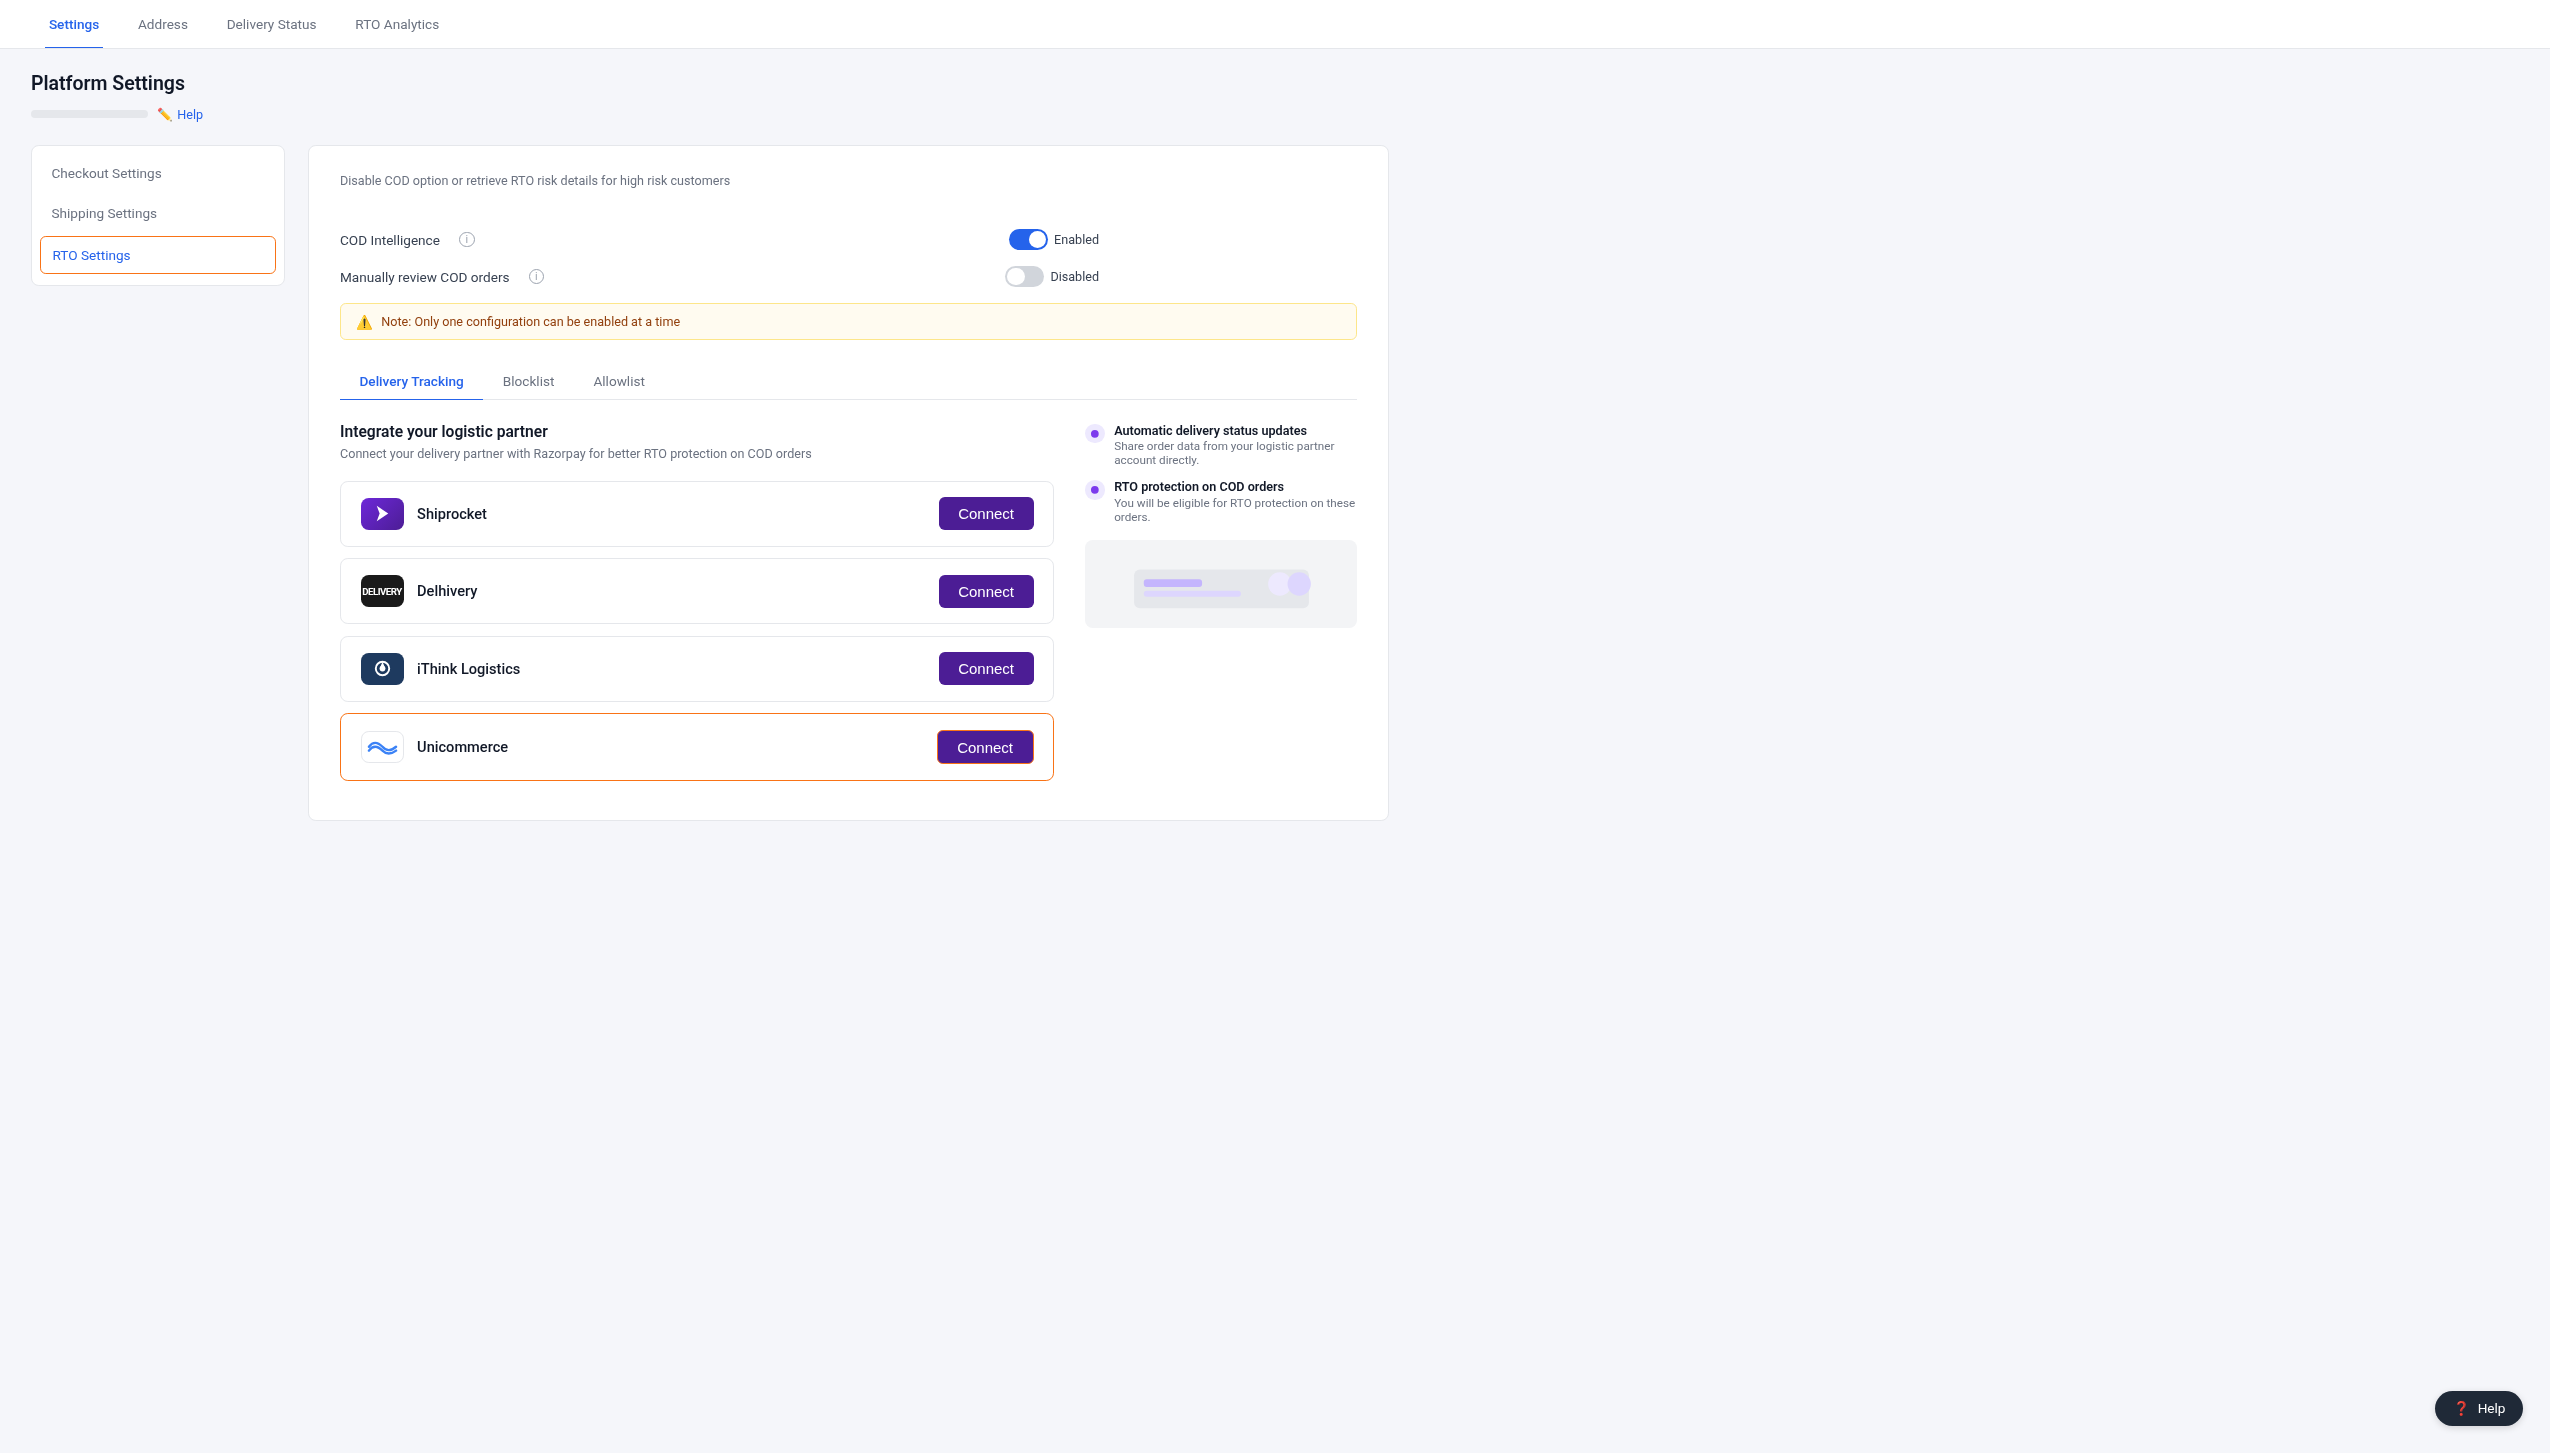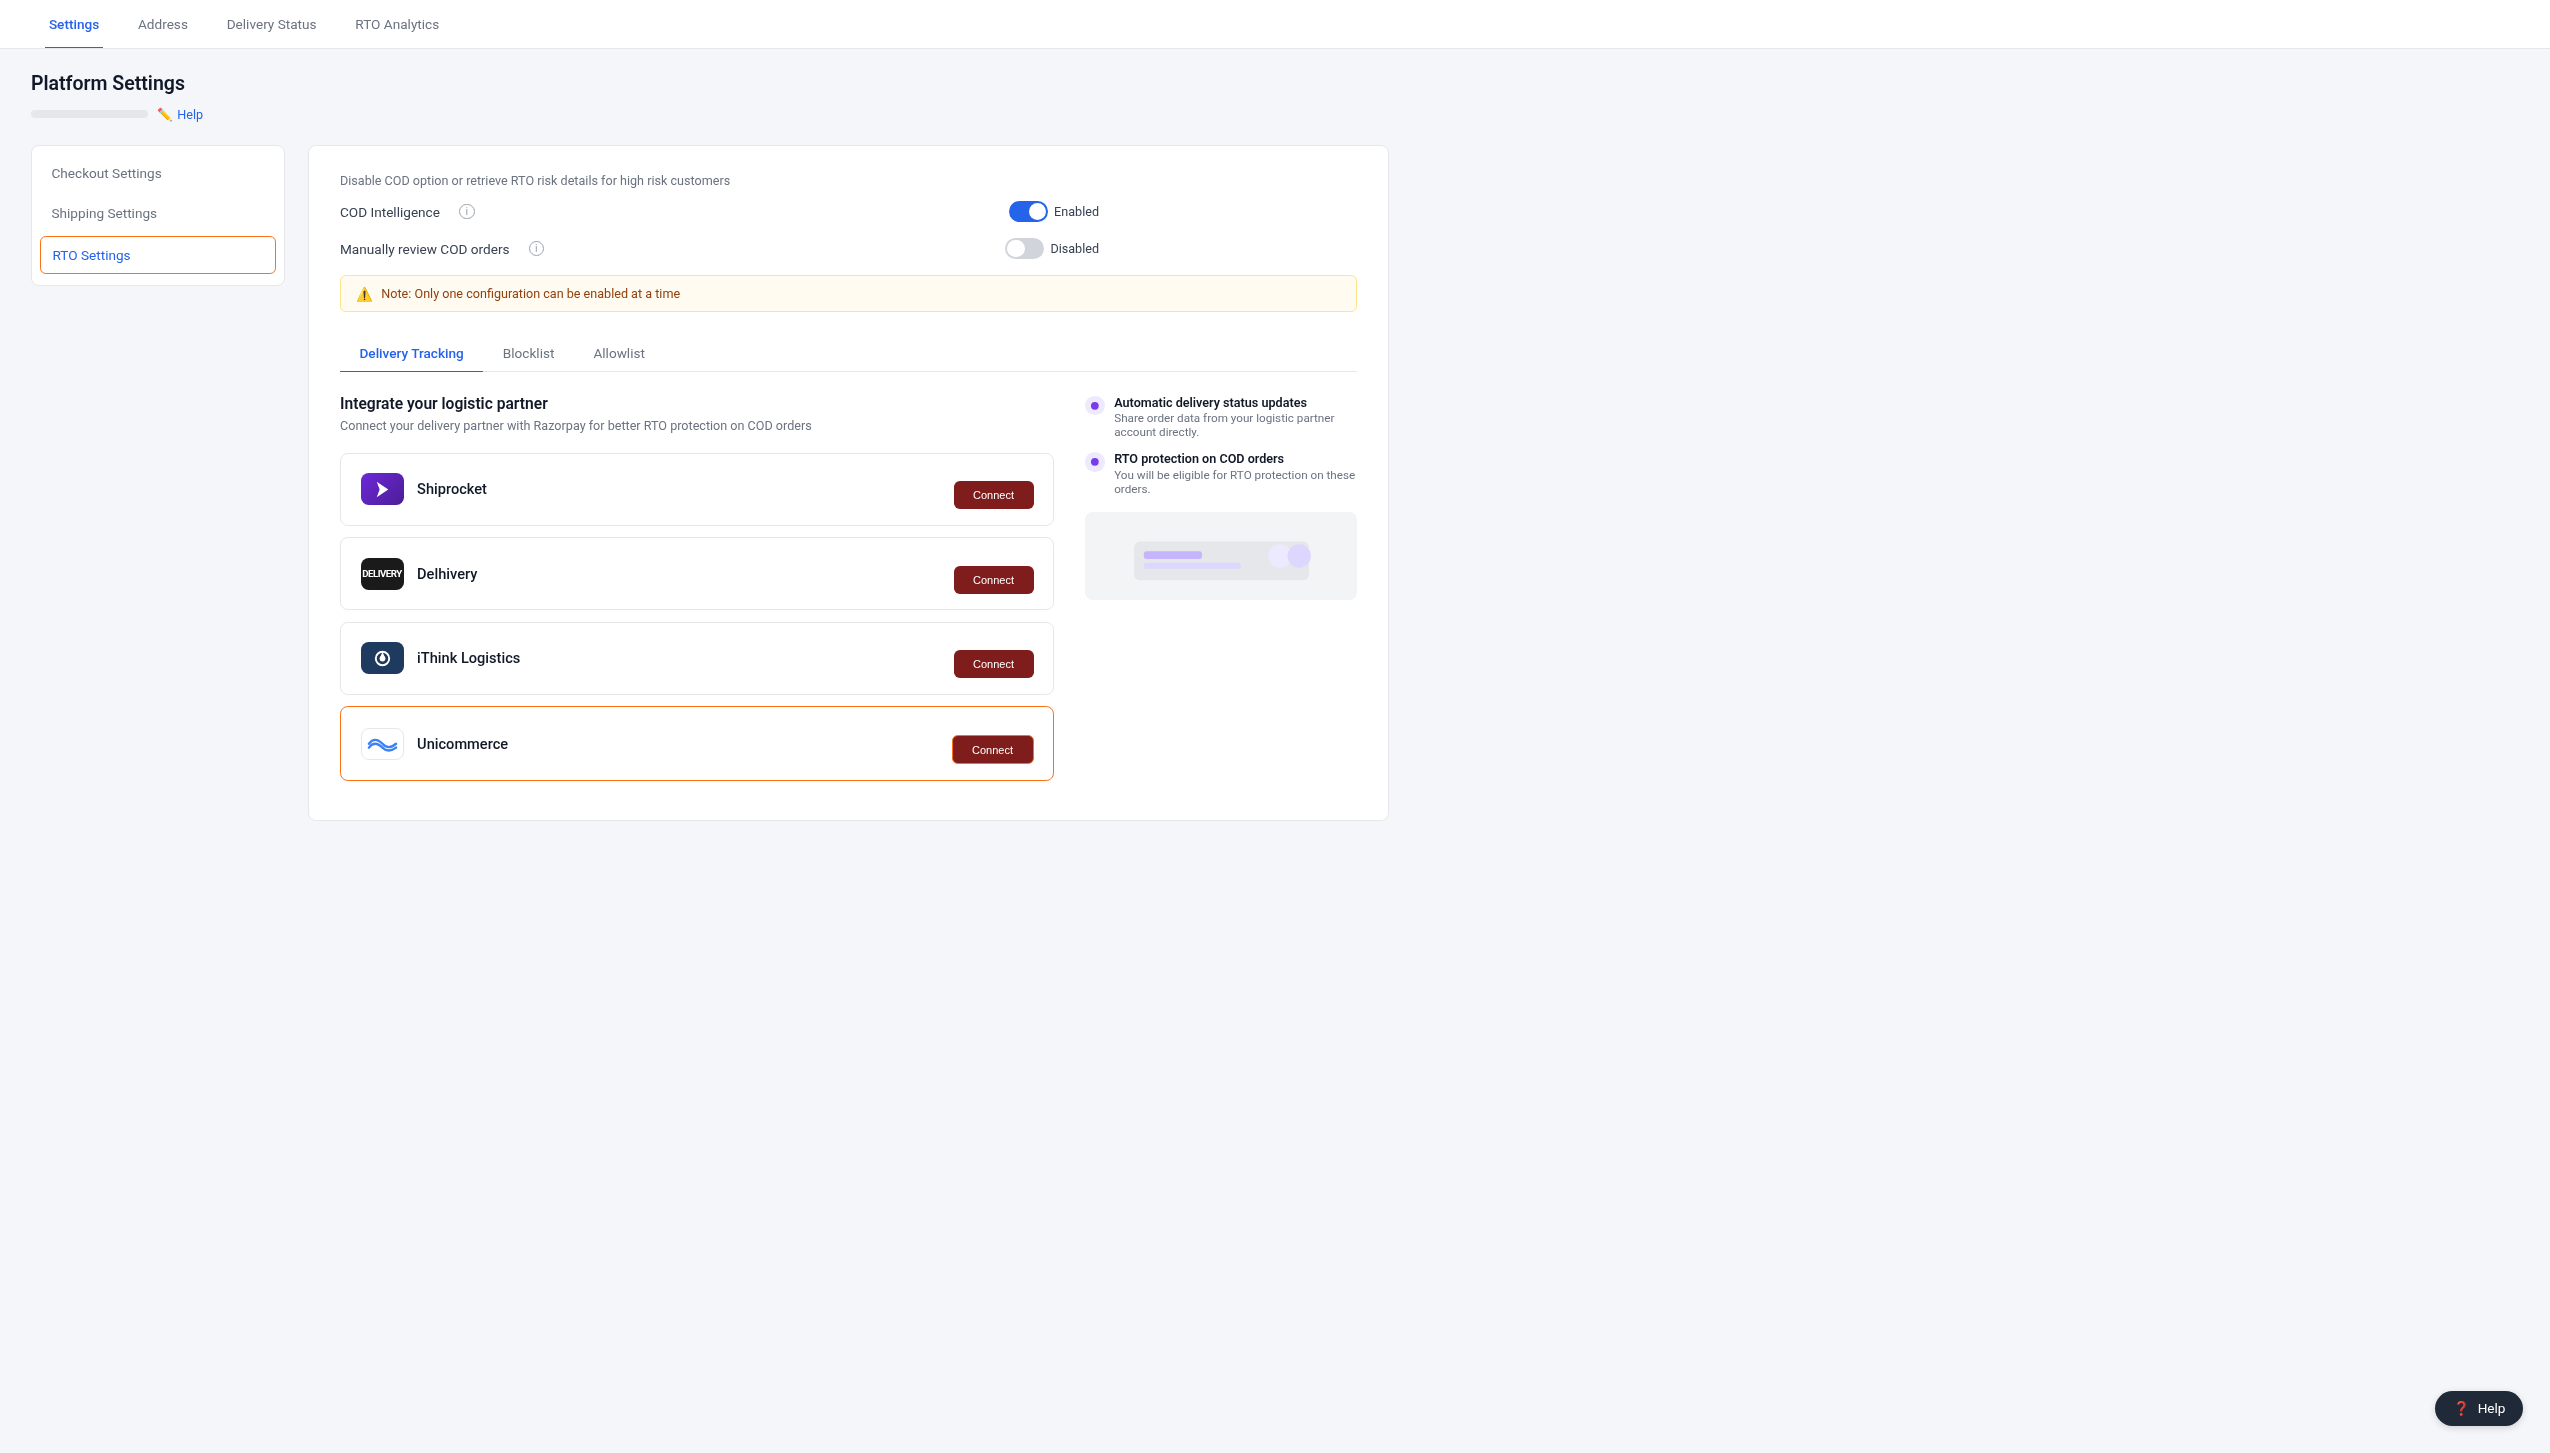--- a/index.html
+++ b/index.html
@@ -102,21 +102,21 @@
     }
     .section-title {
       font-size: 17.5px;
       font-weight: 600;
       color: #111827;
       margin-bottom: 5.8px;
     }
     .section-subtitle {
       font-size: 12.6px;
       color: #6b7280;
-      margin-bottom: 13px;
+      margin-bottom: 41px;
     }
     .setting-row {
       display: flex;
       align-items: center;
       justify-content: space-between;
       margin-bottom: 15.6px;
       max-width: 759px;
     }
     .setting-label {
       display: flex;
@@ -258,29 +258,28 @@
       font-size: 19.5px;
       flex-shrink: 0;
       overflow: hidden;
     }
     .partner-name {
       font-size: 14.6px;
       font-weight: 500;
       color: #111827;
     }
     .connect-btn {
-      background: #7f1d1d;
+      background: #4c1d95;
       color: #fff;
       border: none;
       border-radius: 5.8px;
       padding: 7.8px 19.5px;
-      font-size: 11px;
+      font-size: 15px;
       cursor: pointer;
       font-weight: 500;
-      margin-top: 12px;
     }
     .connect-btn.highlighted {
       border: 1.9px solid #f97316;
     }
     .info-bullets {
       margin-bottom: 15.6px;
     }
     .info-bullet {
       display: flex;
       gap: 9.7px;

